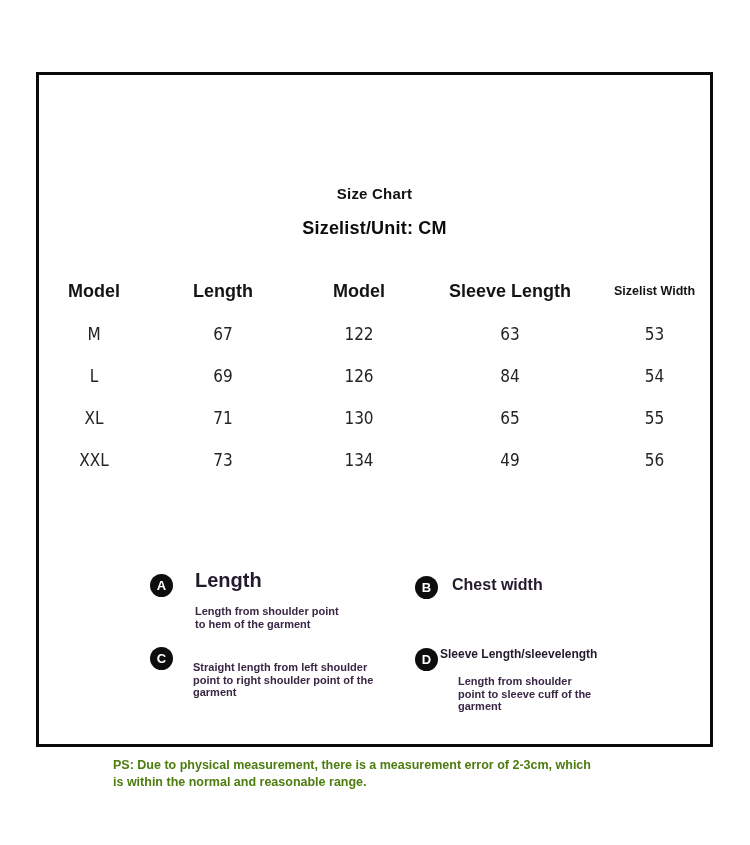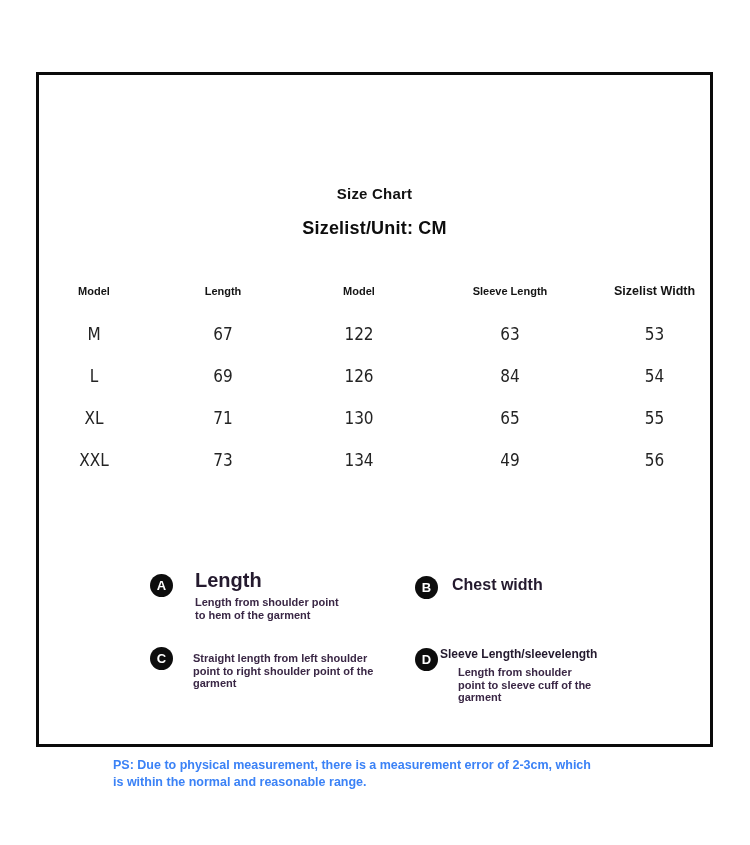--- a/index.html
+++ b/index.html
@@ -34,21 +34,21 @@
   }
 
   table.size-table {
     position: absolute; top: 194px; left: 0;
     width: 671px;
     border-collapse: collapse;
     table-layout: fixed;
   }
   table.size-table th {
     height: 44px;
-    font-size: 11px; font-weight: 700; color: #141414;
+    font-size: 18px; font-weight: 700; color: #141414;
     text-align: center; vertical-align: middle;
   }
   table.size-table th.small { font-size: 12.5px; }
   table.size-table td {
     height: 42px;
     font-size: 17px; font-weight: 400; color: #242424;
     text-align: center; vertical-align: middle;
     font-family: "DejaVu Sans", "Liberation Sans", sans-serif;
     font-stretch: condensed;
   }
@@ -61,41 +61,41 @@
     display: flex; align-items: center; justify-content: center;
     line-height: 1;
   }
   .legend-text { position: absolute; }
   .legend-title { font-weight: 700; color: #241a2e; line-height: 1.1; }
   .legend-title.t-a { font-size: 20px; }
   .legend-title.t-b { font-size: 16px; }
   .legend-title.t-c { font-size: 15px; }
   .legend-title.t-d { font-size: 12px; }
   .legend-desc {
-    margin-top: 5px;
+    margin-top: 14px;
     font-size: 11px; font-weight: 700; color: #3a2745;
     line-height: 1.15;
     white-space: pre-line;
   }
   .legend-desc.d-indent { margin-left: 18px; }
 
   .badge-a { left: 111px; top: 499px; }
   .text-a  { left: 156px; top: 494px; }
   .badge-b { left: 376px; top: 501px; }
   .text-b  { left: 413px; top: 501px; }
   .badge-c { left: 111px; top: 572px; }
   .text-c  { left: 154px; top: 572px; }
   .badge-d { left: 376px; top: 573px; }
   .text-d  { left: 401px; top: 573px; }
 
   .ps-note {
     position: absolute;
     left: 74px; top: 682px;
     width: 548px;
-    font-size: 12.5px; font-weight: 700; color: #3b82f6;
+    font-size: 12.5px; font-weight: 700; color: #4d7c0f;
     line-height: 1.32;
     white-space: pre-line;
   }
 </style>
 </head>
 <body>
 
 <div class="page">
   <div class="chart-box">
 

